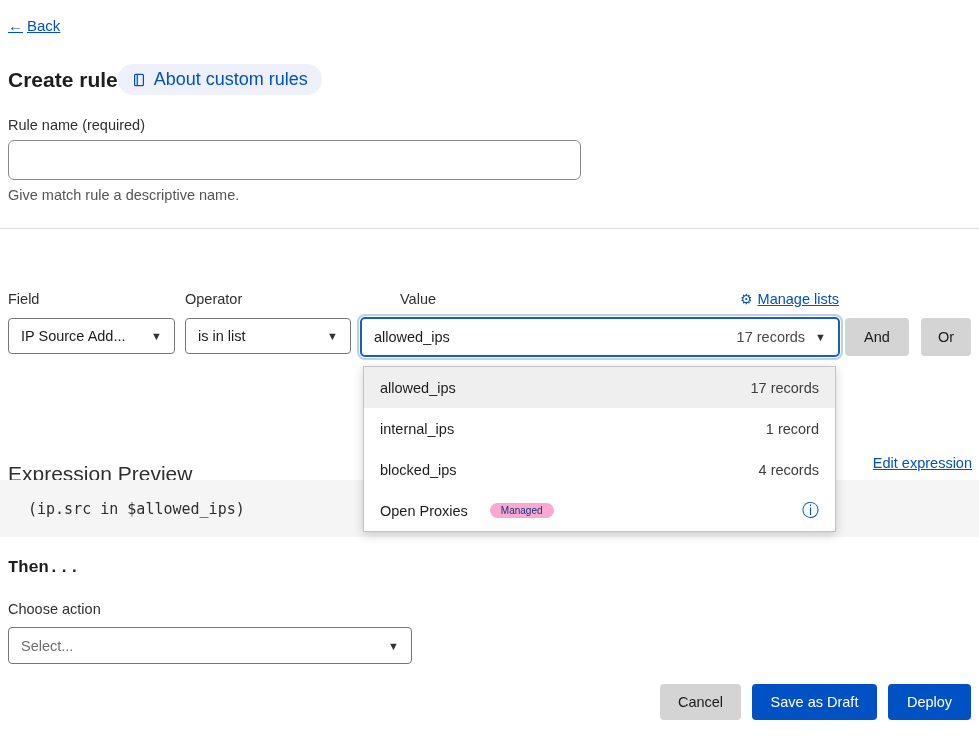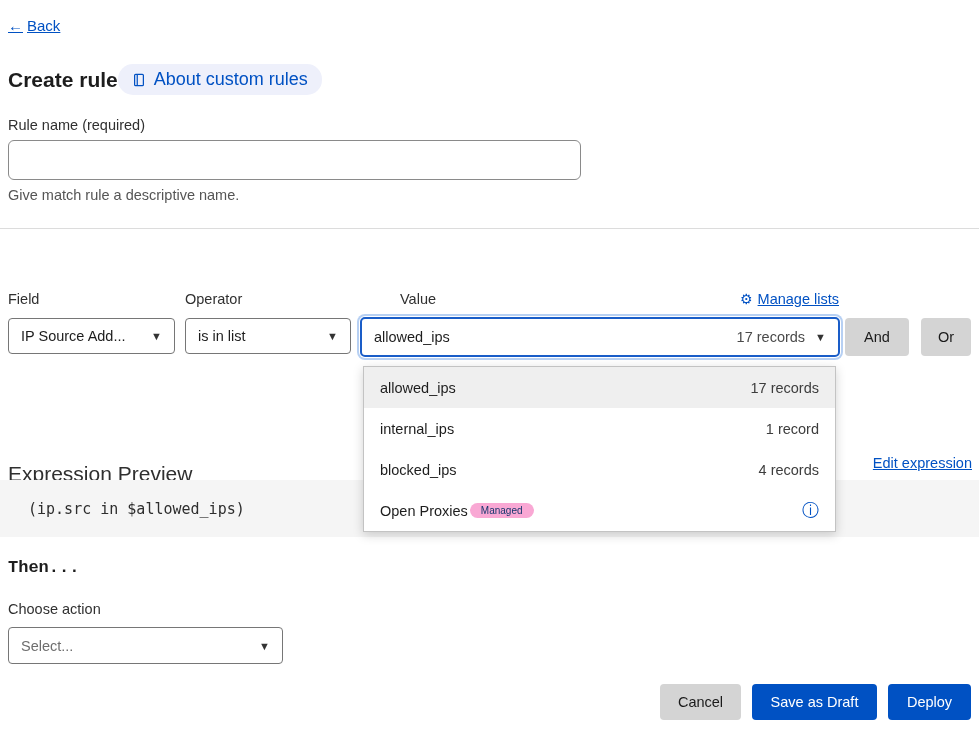--- a/index.html
+++ b/index.html
@@ -95,21 +95,21 @@
     box-shadow: 0 3px 10px rgba(0,0,0,0.18);
     z-index: 10;
   }
   .dropdown-item {
     height: 41px; display: flex; align-items: center;
     justify-content: space-between; padding: 0 16px;
     font-size: 14.5px; color: #1d1d1d; cursor: pointer;
   }
   .dropdown-item.selected { background: #efefef; }
   .dropdown-item .meta { color: #3d3d3d; }
-  .item-left { display: flex; align-items: center; gap: 2px; }
+  .item-left { display: flex; align-items: center; gap: 22px; }
   .managed-badge {
     background: #f9a8d4; color: #17376e;
     font-size: 10px; padding: 2px 11px; border-radius: 11px;
   }
   .info-icon { color: #0051c3; font-size: 17px; line-height: 1; cursor: pointer; }
 
   
   .expr-label { left: 8px; top: 455px; font-size: 21px; color: #303030; margin-top: 7px; }
   .edit-expression {
     right: 7px; top: 455px;
@@ -120,21 +120,21 @@
     left: 0; top: 480px; width: 979px; height: 57px;
     background: #f5f5f5;
     display: flex; align-items: center; padding-left: 28px;
     font-family: "DejaVu Sans Mono", monospace;
     font-size: 15px; color: #2e2e2e;
   }
 
   
   .then-title { left: 8px; top: 558px; font-family: Liberation Mono, monospace; }
   .action-label { left: 8px; top: 601px; }
-  .sel-action { left: 8px; top: 627px; width: 275px; height: 37px; }
+  .sel-action { left: 8px; top: 627px; width: 404px; height: 37px; }
   .sel-action .placeholder { color: #6e6e6e; }
 
   
   .btn-cancel { left: 660px; top: 684px; width: 81px; height: 36px; }
   .btn-save   { left: 752px; top: 684px; width: 125px; height: 36px; }
   .btn-deploy { left: 888px; top: 684px; width: 83px; height: 36px; }
 </style>
 </head>
 <body>
 

